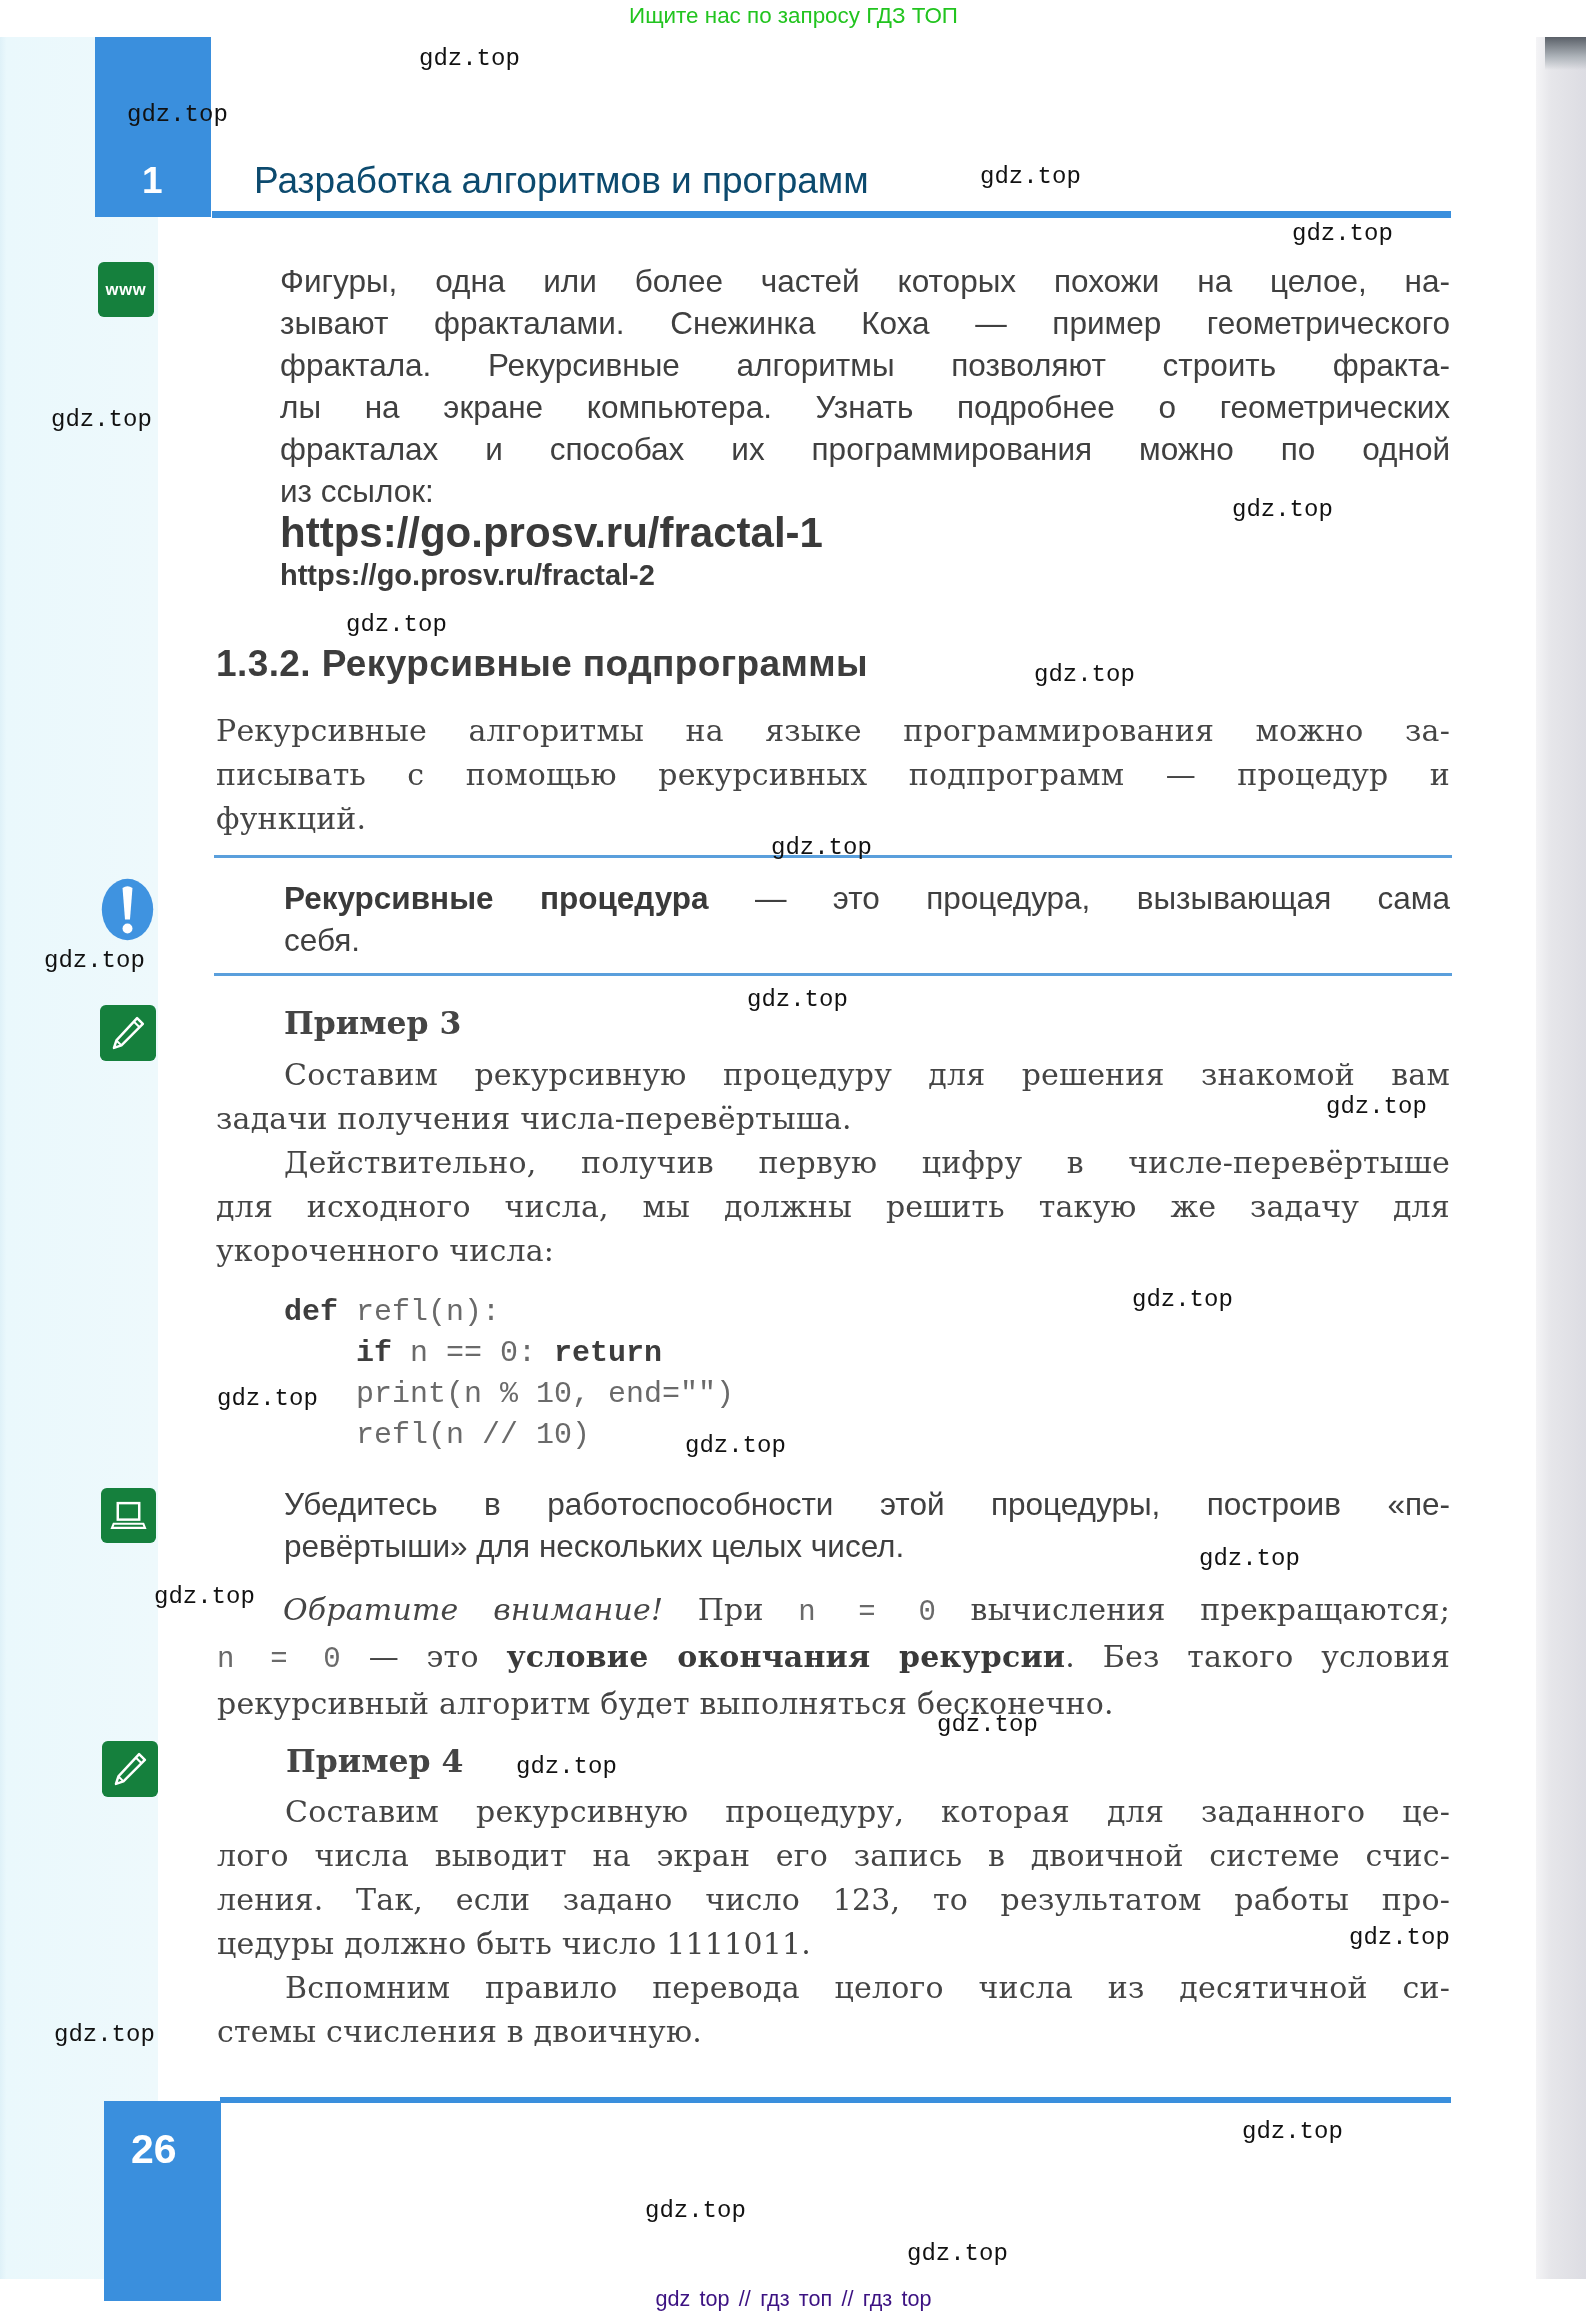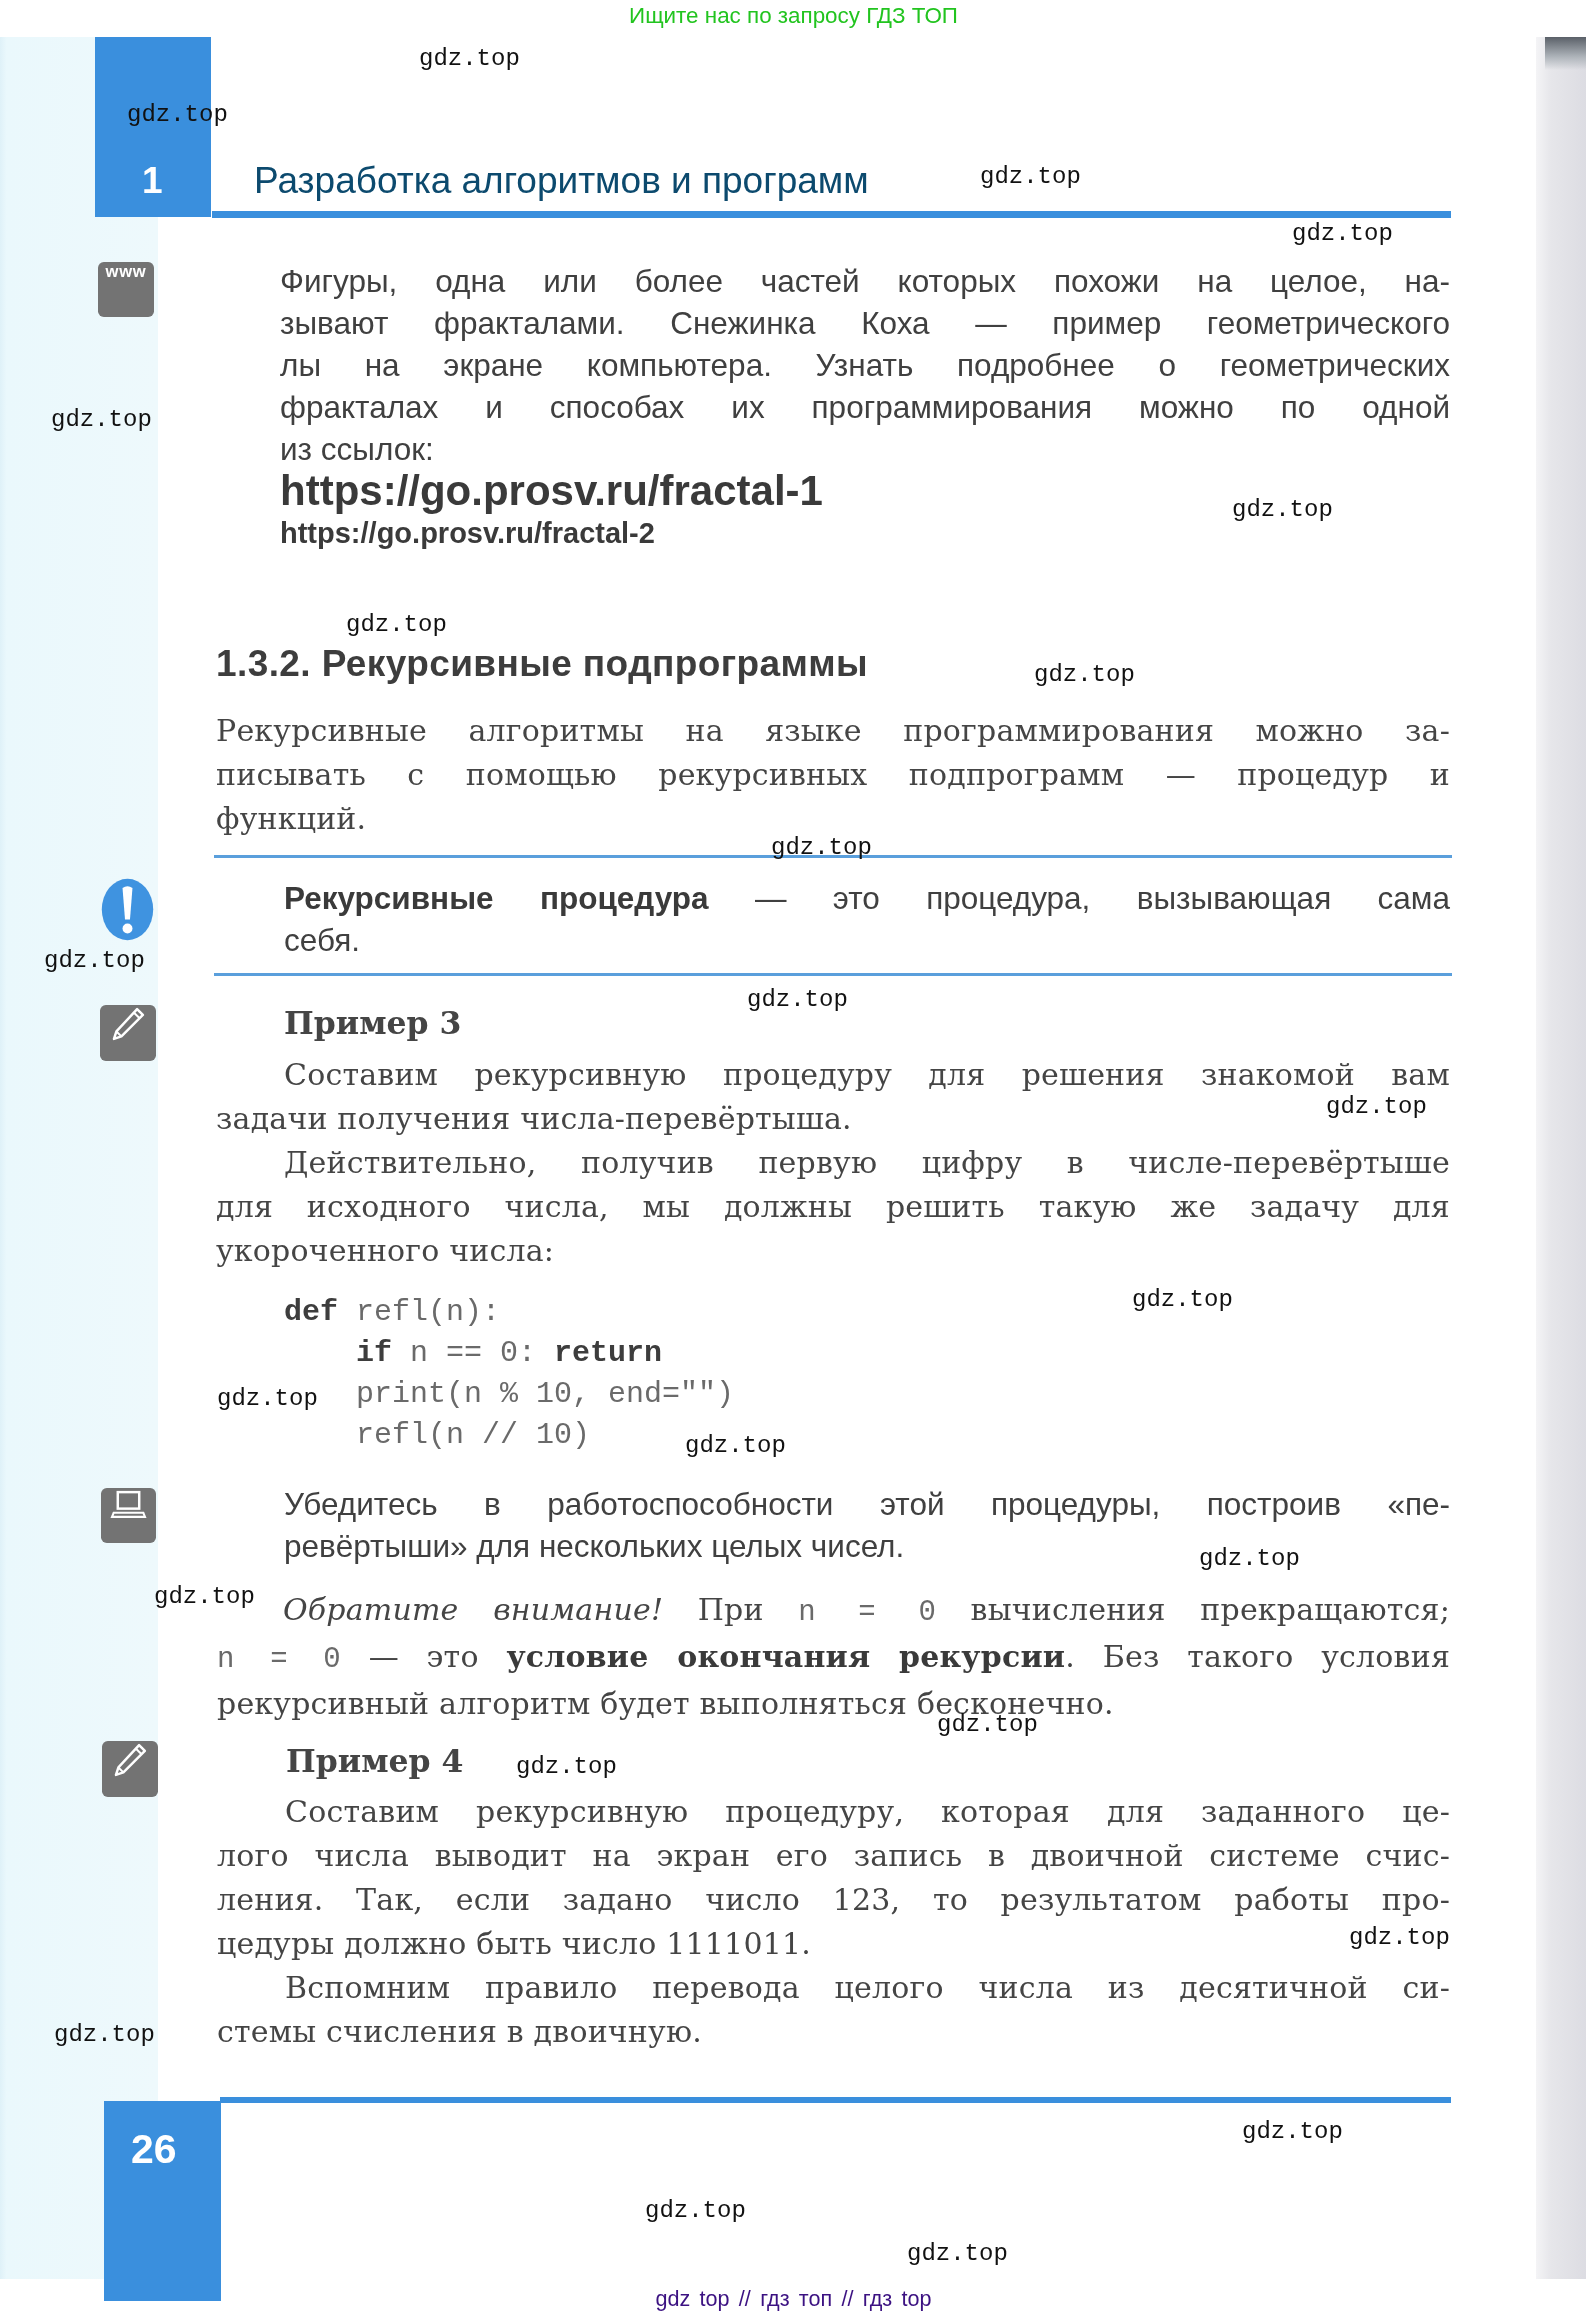--- a/index.html
+++ b/index.html
@@ -33,22 +33,22 @@
     position: absolute; background: #3a8fdd; color: #ffffff;
     font-family: "Liberation Sans", sans-serif; font-weight: bold;
   }
   .rule-thick { position: absolute; background: #3a8fdd; }
   .rule-thin { position: absolute; background: #5a9fdc; height: 3.3px; }
   .header-title {
     position: absolute; left: 254px; top: 160px; font-size: 37px; color: #0c4a6e;
     font-family: "Liberation Sans", sans-serif; white-space: nowrap;
   }
   .icon-box {
-    position: absolute; background: #737373; border-radius: 5.8px;
-    display: flex; justify-content: center;
+    position: absolute; background: #15803d; border-radius: 5.8px;
+    display: flex; align-items: center; justify-content: center;
   }
   .sans-p {
     position: absolute; font-family: "Liberation Sans", sans-serif;
     font-size: 31.5px; line-height: 42px; color: #404040;
     text-align: justify; text-align-last: left;
   }
   .sans-p .line { display: block; text-align: justify; text-align-last: justify; white-space: nowrap; }
   .sans-p .line.last { text-align-last: left; }
   .serif-p {
     position: absolute; font-family: "DejaVu Serif", serif;
@@ -100,20 +100,21 @@
 </div>
 <div class="rule-thick" style="left:212px; top:211px; width:1239px; height:6.6px;"></div>
 <div class="header-title">Разработка алгоритмов и программ</div>
 
 <div class="icon-box" style="left:98px; top:262px; width:56px; height:55px;">
   <span style="color:#fff; font-weight:bold; font-size:16.6px; letter-spacing:0.8px;">www</span>
 </div>
 <div class="sans-p" style="left:280px; top:260px; width:1170px;">
   <span class="line">Фигуры, одна или более частей которых похожи на целое, на-</span>
   <span class="line">зывают фракталами. Снежинка Коха — пример геометрического</span>
+  <span class="line">фрактала. Рекурсивные алгоритмы позволяют строить фракта-</span>
   <span class="line">лы на экране компьютера. Узнать подробнее о геометрических</span>
   <span class="line">фракталах и способах их программирования можно по одной</span>
   <span class="line last">из ссылок:</span>
   <span class="line last link" style="font-size:42px;">https://go.prosv.ru/fractal-1</span>
   <span class="line last link" style="font-size:29px;">https://go.prosv.ru/fractal-2</span>
 </div>
 
 <div class="section-title">1.3.2. Рекурсивные подпрограммы</div>
 
 <div class="serif-p" style="left:216px; top:709px; width:1234px;">

